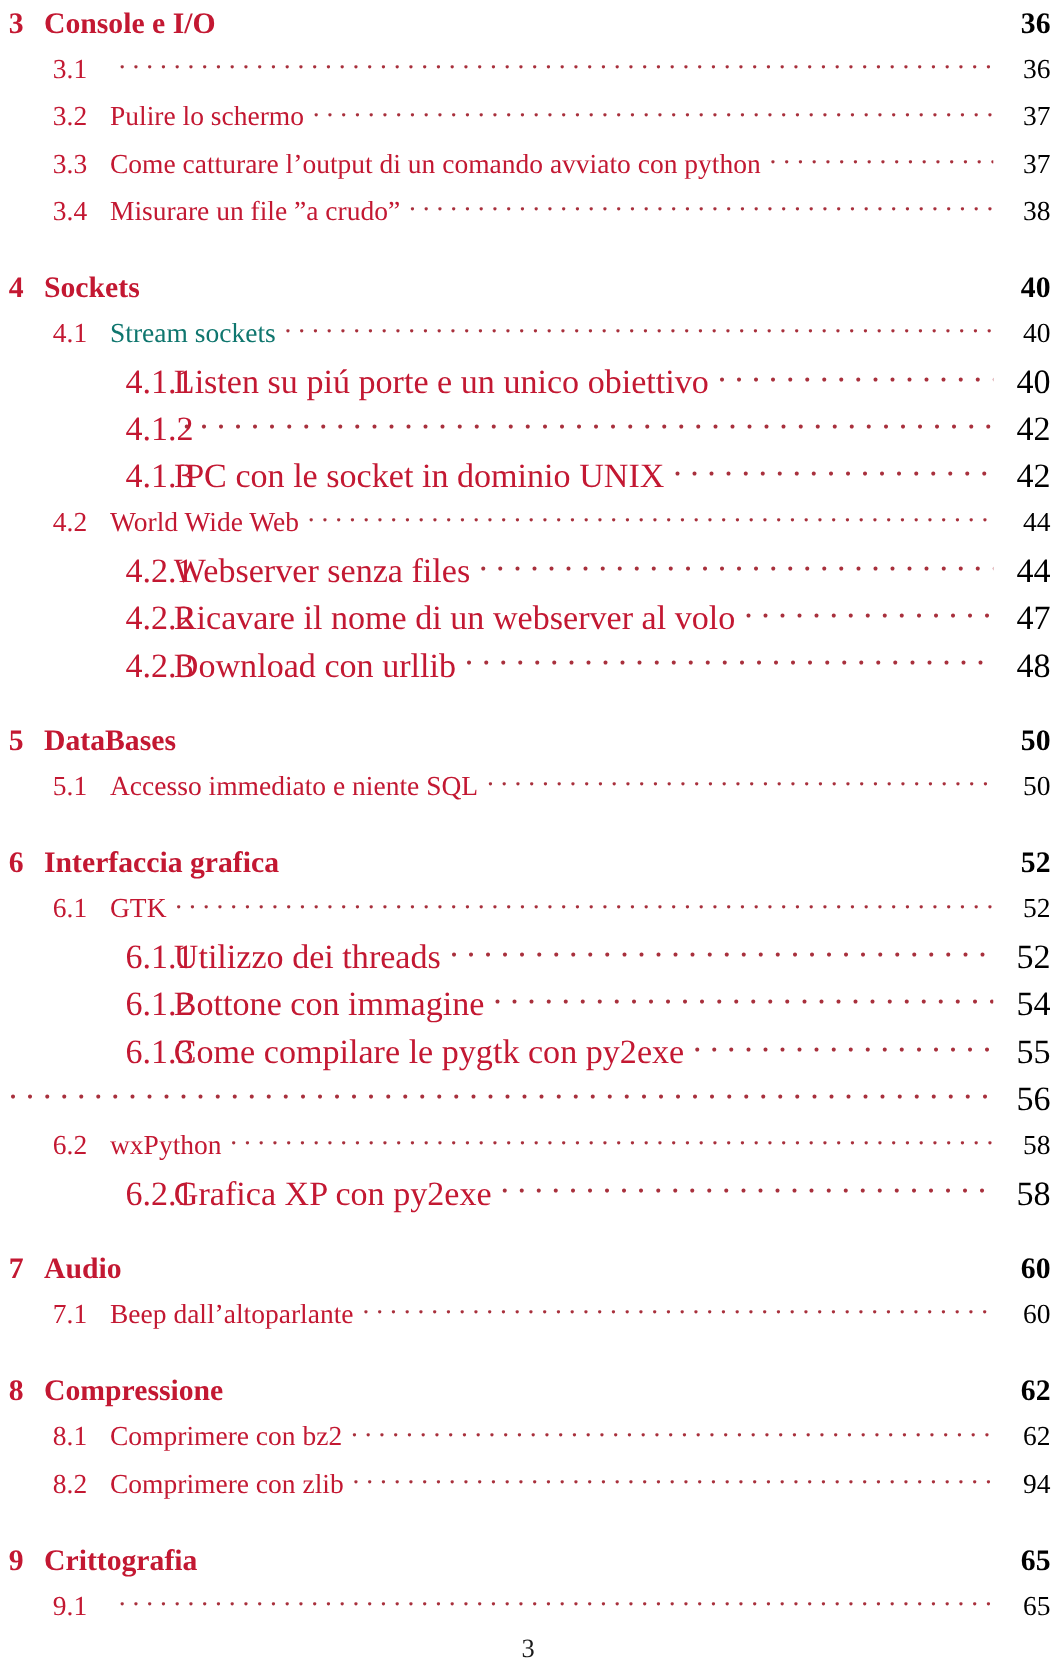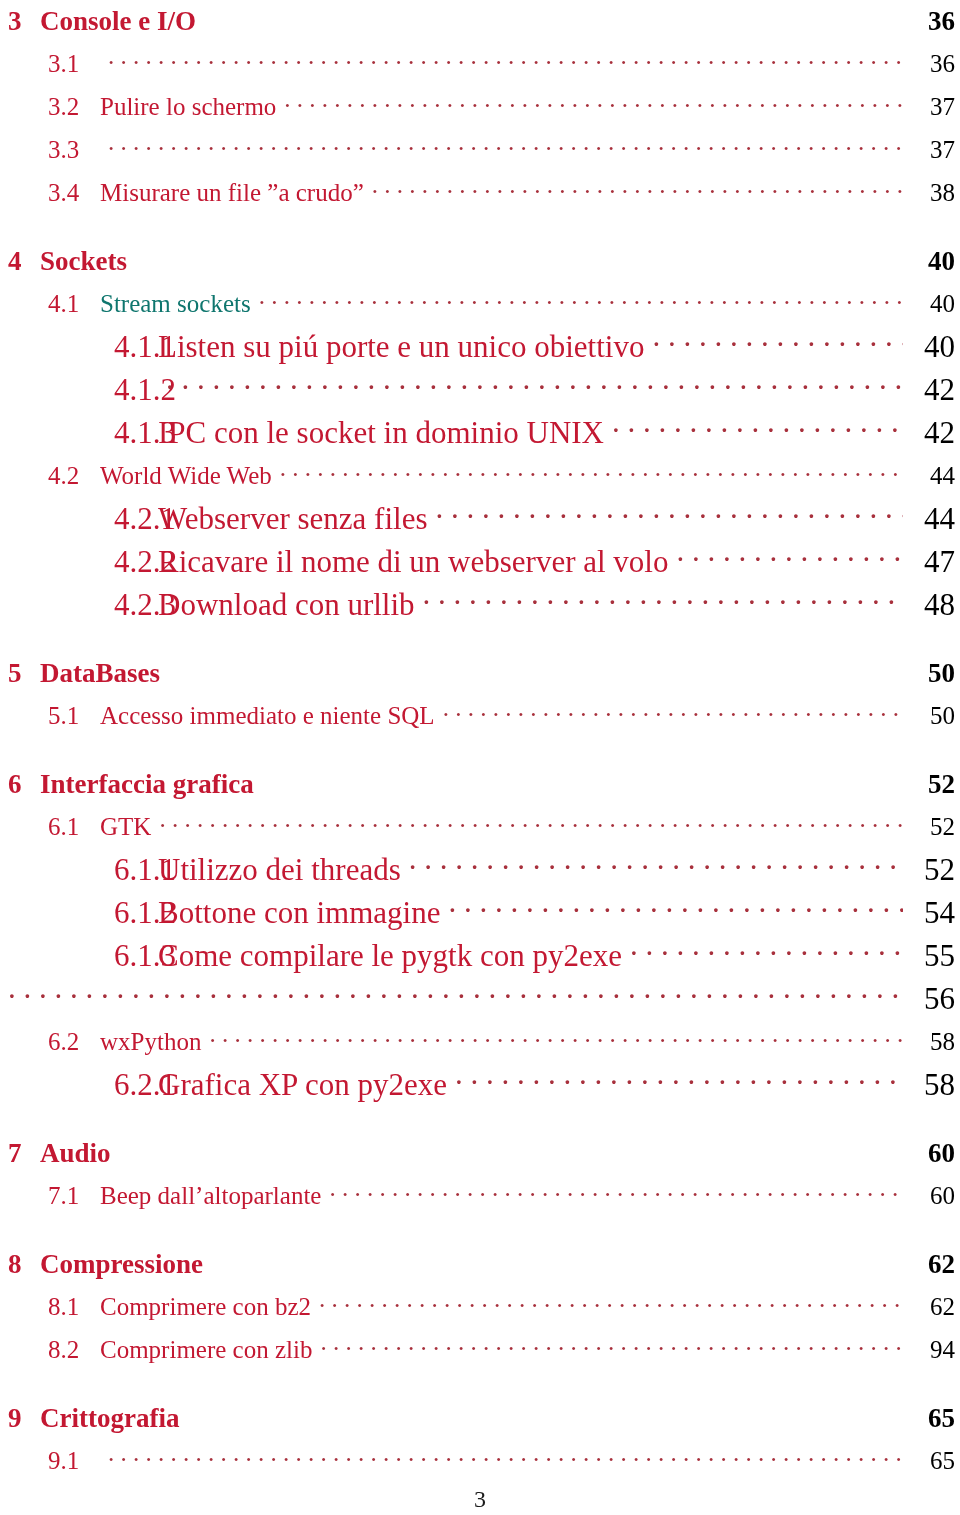--- a/index.html
+++ b/index.html
@@ -154,20 +154,21 @@
     <div class="toc-row lvl-section">
       <span class="num" style="color: rgb(195, 24, 50);">3.2</span>
       <span class="title" style="color: rgb(195, 24, 50);">Pulire lo schermo</span>
       <span class="leader">
         <span class="dots" style="color: rgb(168, 48, 60);">. . . . . . . . . . . . . . . . . . . . . . . . . . . . . . . . . . . . . . . . . . . . . . . . . . . . . . . . . . . . . . . . . . . . . . . . . . . . . . . . . . . . . . . . . </span>
       </span>
       <span class="page" style="color: rgb(0, 0, 0);">37</span>
     </div>
     <div class="toc-row lvl-section">
       <span class="num" style="color: rgb(195, 24, 50);">3.3</span>
+      <span class="title" style="color: rgb(195, 24, 50);">Come catturare l’output di un comando avviato con python</span>
       <span class="leader">
         <span class="dots" style="color: rgb(168, 48, 60);">. . . . . . . . . . . . . . . . . . . . . . . . . . . . . . . . . . . . . . . . . . . . . . . . . . . . . . . . . . . . . . . . . . . . . . . . . . . . . . . . . . . . . . . . . </span>
       </span>
       <span class="page" style="color: rgb(0, 0, 0);">37</span>
     </div>
     <div class="toc-row lvl-section">
       <span class="num" style="color: rgb(195, 24, 50);">3.4</span>
       <span class="title" style="color: rgb(195, 24, 50);">Misurare un file ”a crudo”</span>
       <span class="leader">
         <span class="dots" style="color: rgb(168, 48, 60);">. . . . . . . . . . . . . . . . . . . . . . . . . . . . . . . . . . . . . . . . . . . . . . . . . . . . . . . . . . . . . . . . . . . . . . . . . . . . . . . . . . . . . . . . . </span>

